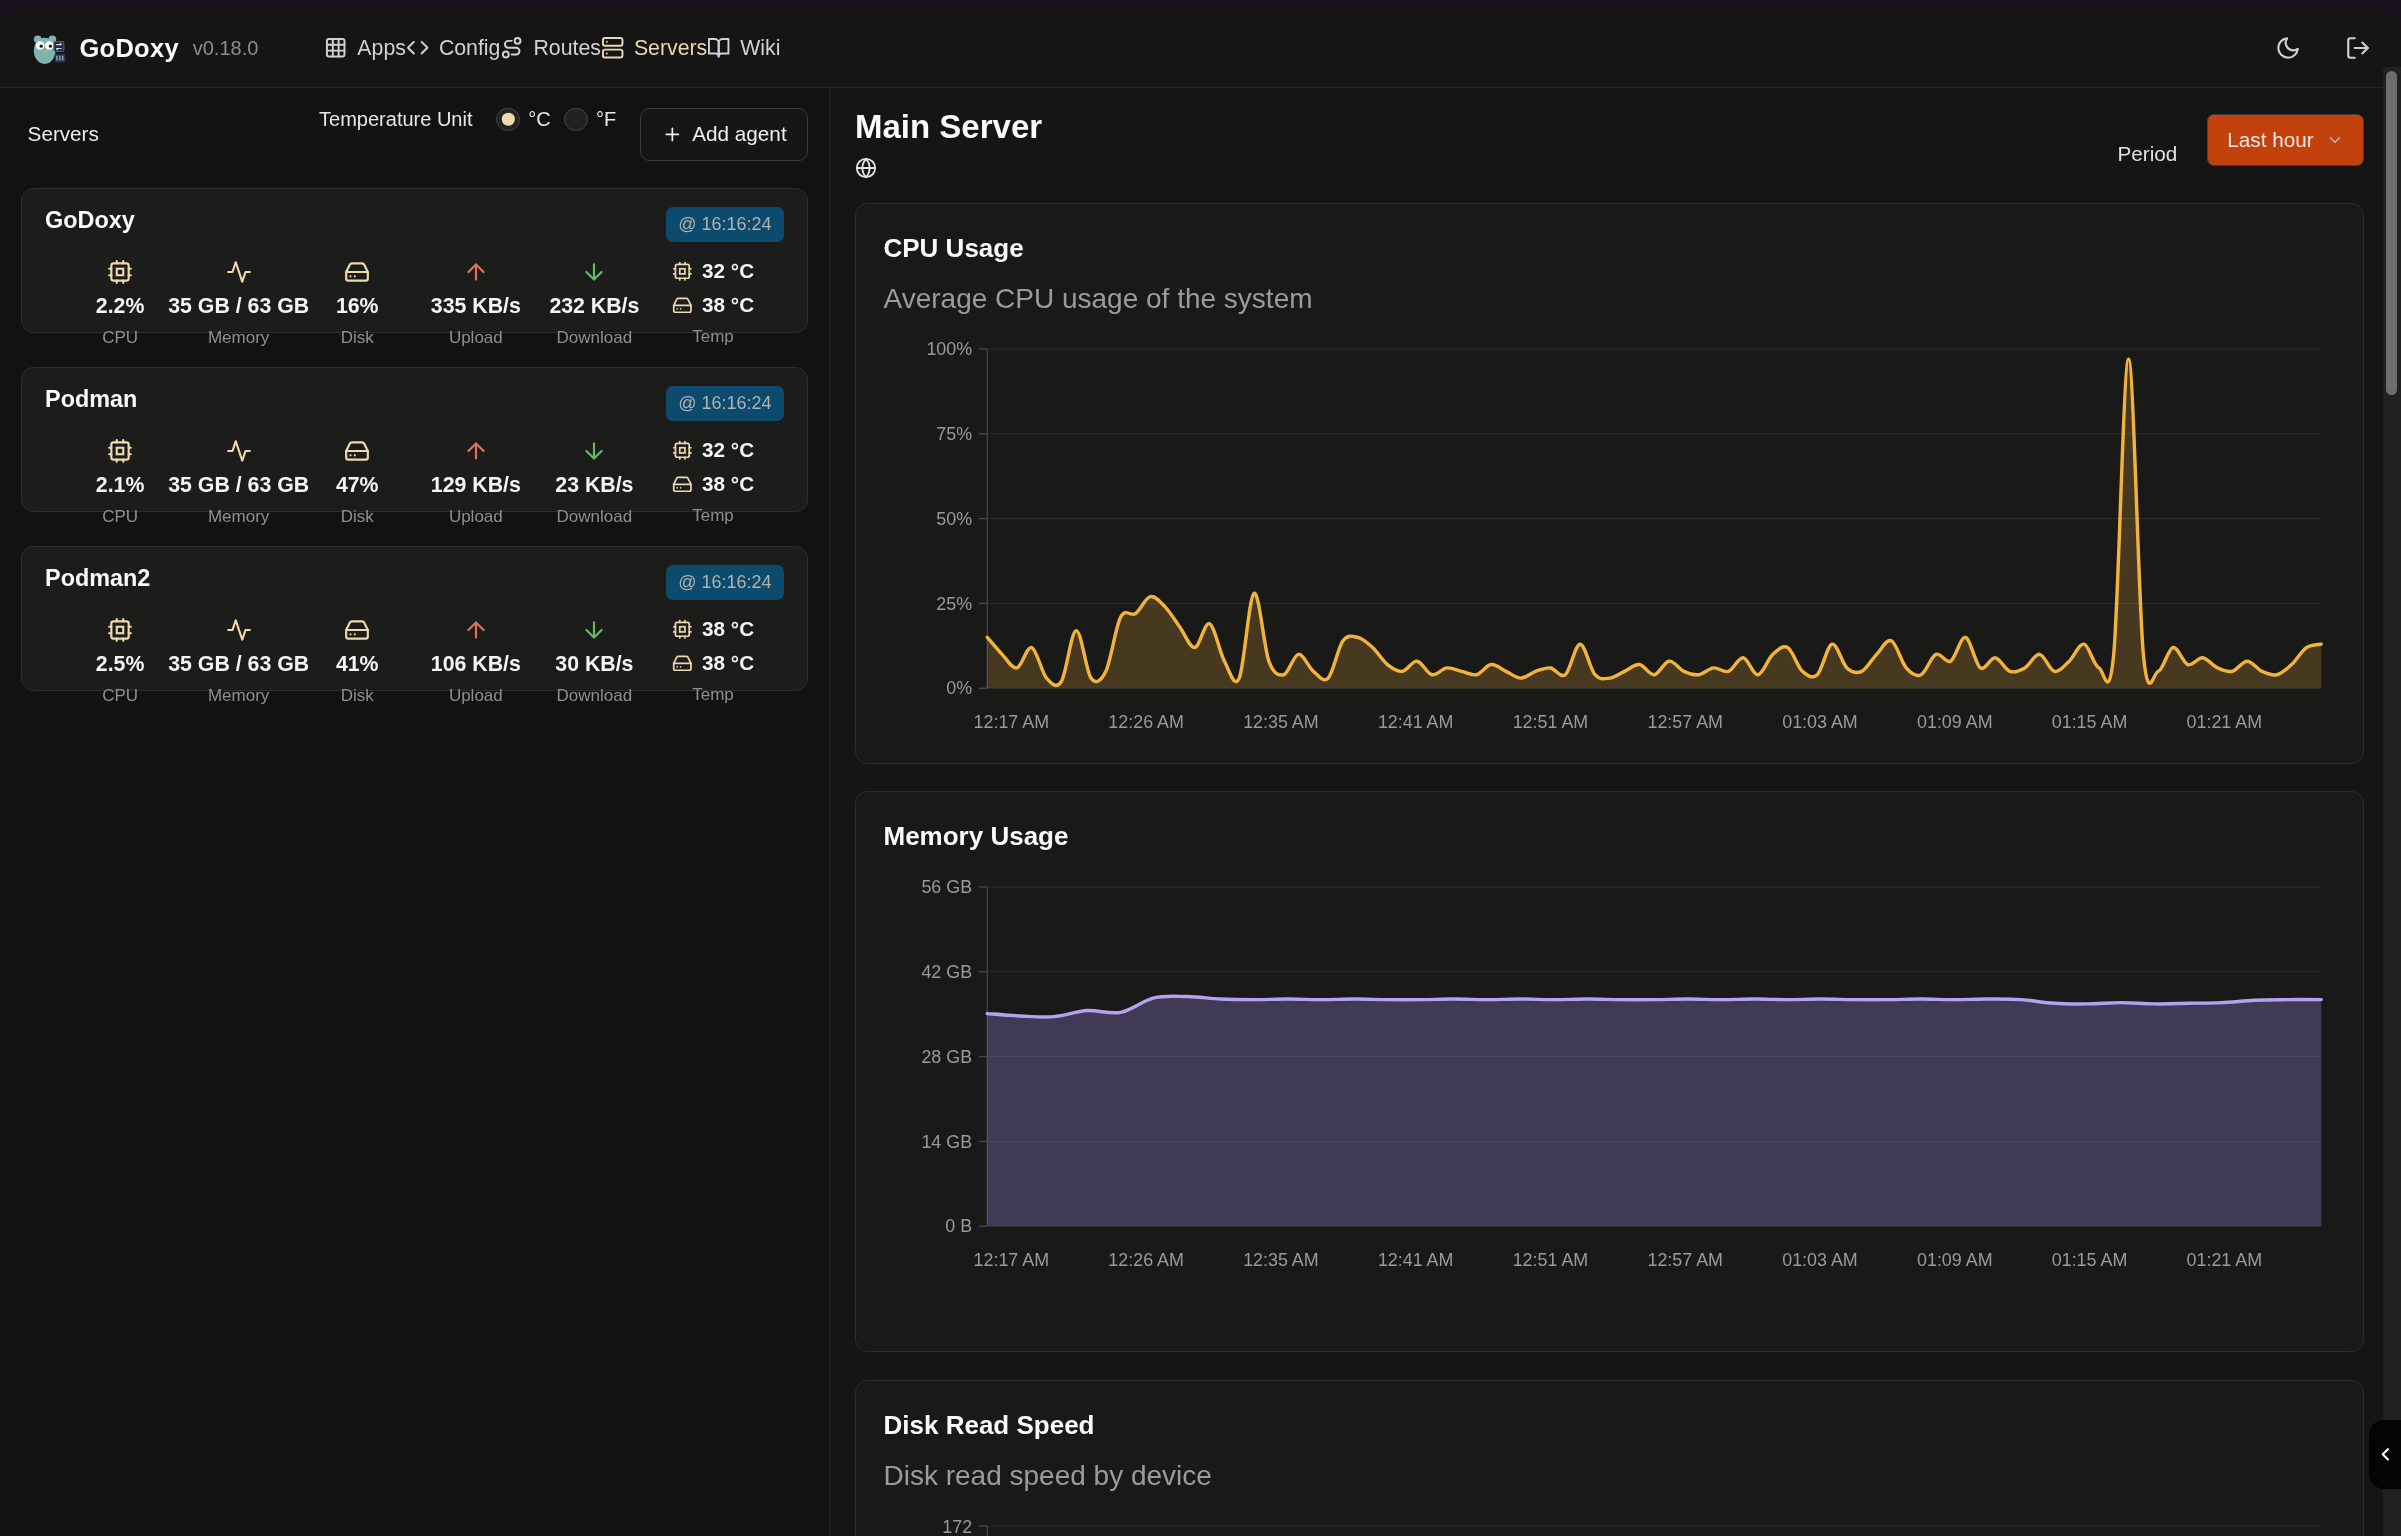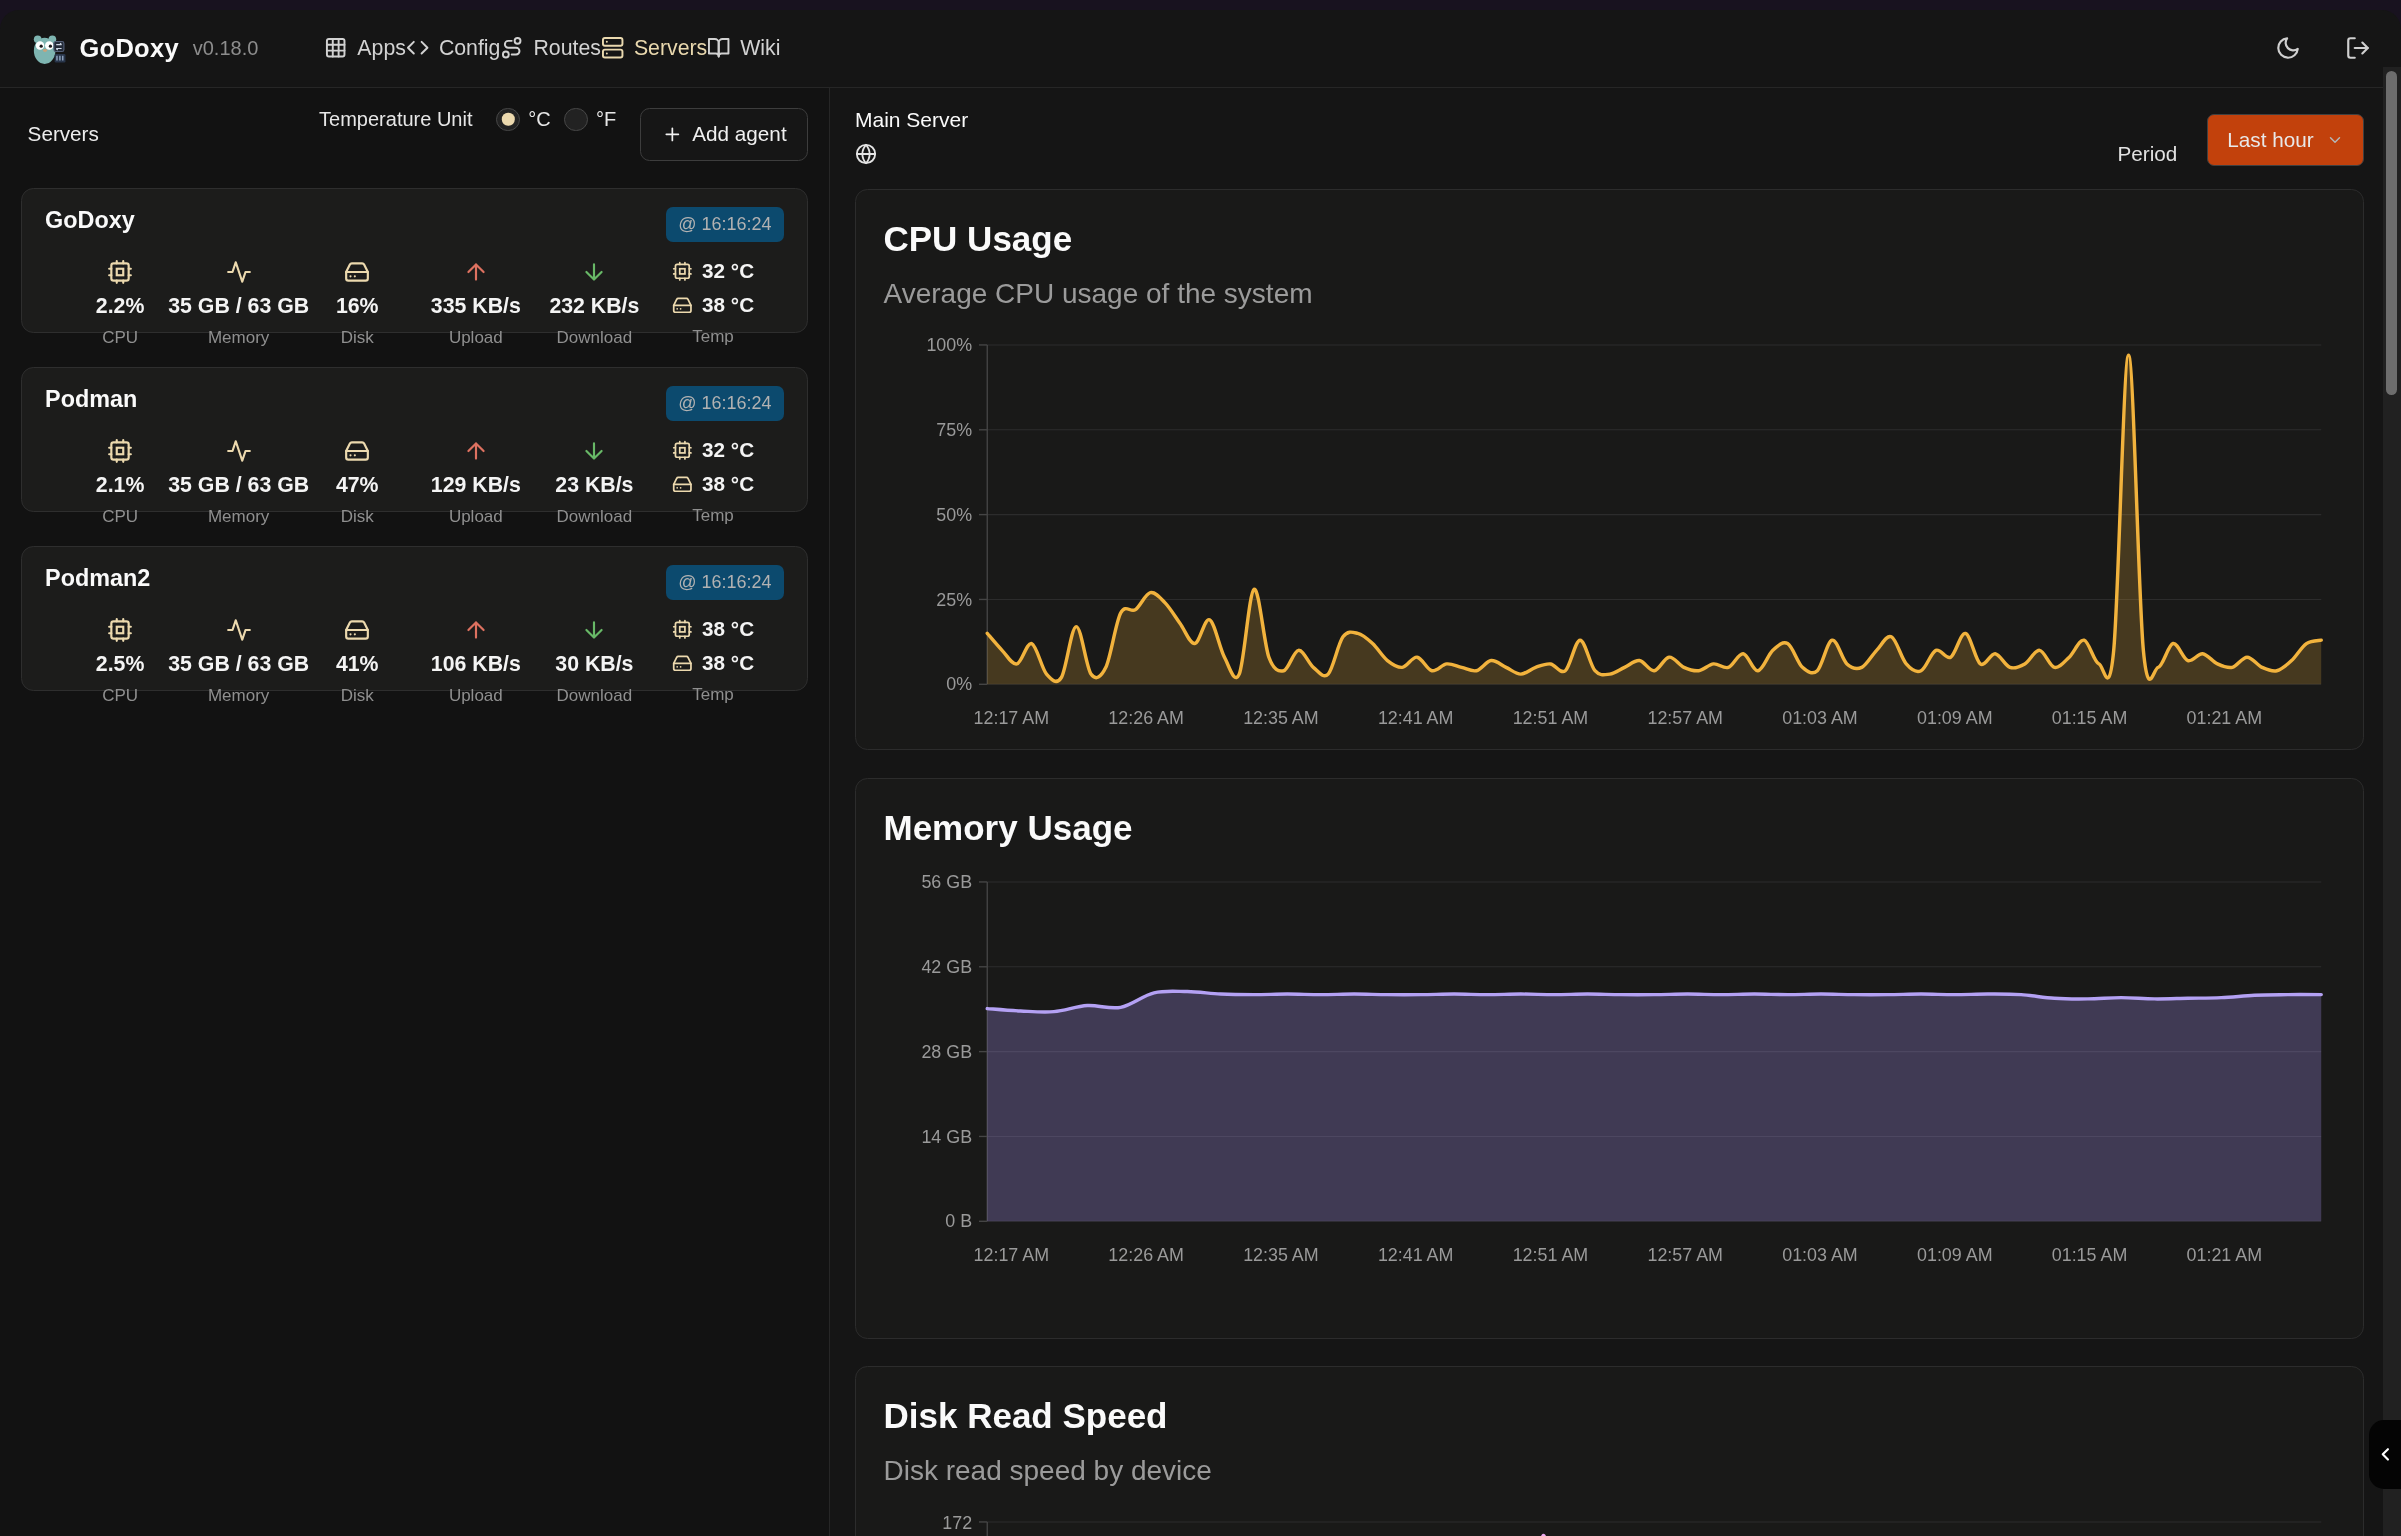--- a/index.html
+++ b/index.html
@@ -53,31 +53,31 @@
   .stat{display:flex;flex-direction:column;align-items:center;width:117px}
   .stat-ic{height:36px;display:flex;align-items:center;justify-content:center;color:#ecd9ae}
   .stat-val{height:33px;display:flex;align-items:center;font-size:21.3px;font-weight:600;color:#f4f4f4;white-space:nowrap}
   .stat-lab{font-size:17px;color:#8f8f8f;margin-top:5.5px}
   .temp-row{height:34px;display:flex;align-items:center;gap:9.6px;font-size:20.7px;font-weight:600;color:#f4f4f4}
   .temp-row svg{color:#ecd9ae}
 
   
   .main-head{display:flex;align-items:flex-start}
   .mh-left{display:flex;flex-direction:column;gap:11px}
-  .main-title{font-size:21px;font-weight:400;color:#fafafa}
+  .main-title{font-size:33px;font-weight:700;color:#fafafa}
   .mh-right{margin-left:auto;display:flex;align-items:flex-end;gap:30px;margin-top:5.5px}
   .period-label{font-size:20.7px;color:#e2e2e2}
   .period-btn{display:flex;align-items:center;gap:12.4px;background:#c2410c;border:0.7px solid #404040;
               border-radius:7px;height:50px;padding:0 19px;font-size:20.7px;color:#e8e8e8;cursor:pointer}
 
   
   .charts{display:flex;flex-direction:column;gap:27.5px;margin-top:23.4px}
   .chart-card{background:#191918;border:0.7px solid #2c2c2c;border-radius:12.4px;height:561px;
               box-sizing:border-box;padding:29px 27.5px;flex:0 0 auto}
-  .chart-title{font-size:35px;font-weight:700;color:#fafafa}
+  .chart-title{font-size:26px;font-weight:700;color:#fafafa}
   .chart-sub{font-size:28px;color:#9b9b9b;margin-top:19px}
   .chart-box{margin-top:27.5px}
   svg text{font-family:"Liberation Sans",sans-serif}
 
   
   .scroll-track{position:absolute;right:0;top:67px;bottom:0;width:18px;background:#212121}
   .scroll-thumb{position:absolute;left:3.4px;top:4.1px;width:11px;height:324px;border-radius:5.5px;background:#6d6d6d;cursor:pointer}
   .collapse-tab{position:absolute;right:0;top:1420px;width:32px;height:69px;background:#040404;
                 border-radius:15px 0 0 15px;display:flex;align-items:center;justify-content:center;cursor:pointer;z-index:5}
 </style>

